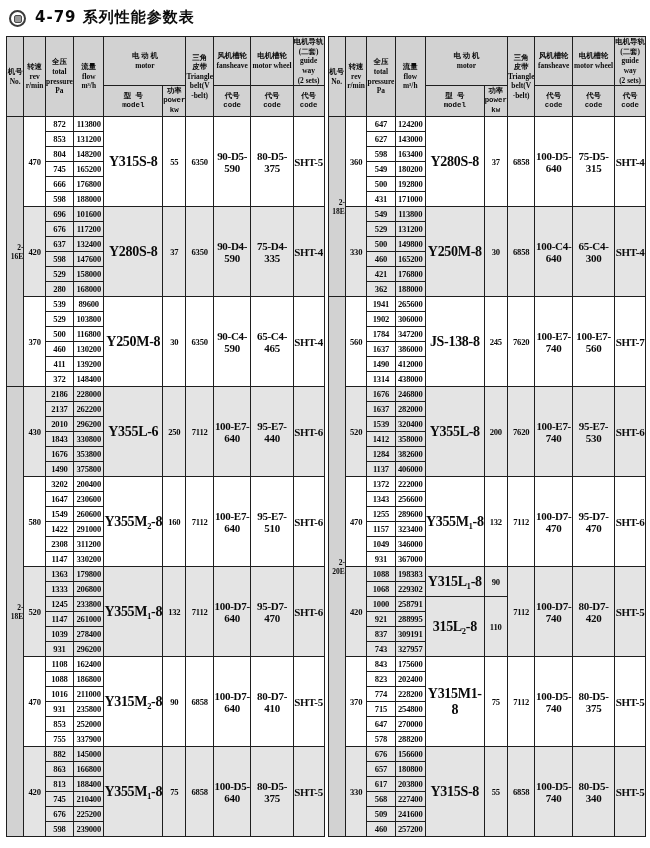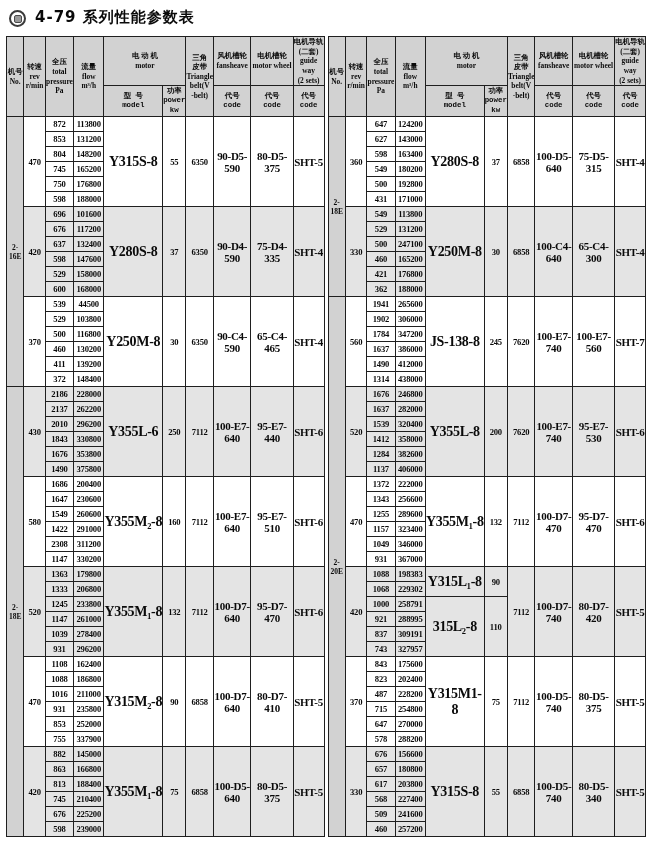--- a/index.html
+++ b/index.html
@@ -14,21 +14,21 @@
   .t-en{font-weight:bold;font-size:14.5px;letter-spacing:.5px;}
   .tables{display:flex;gap:3px;align-items:flex-start;}
   table{border-collapse:collapse;table-layout:fixed;border:1.5px solid var(--border);}
   td{border:1px solid var(--border);text-align:center;vertical-align:middle;
      padding:0;overflow:hidden;}
   td.hd{background:var(--header-bg);font-weight:bold;}
   td.hd div{font-size:7.4px;line-height:1.3;white-space:nowrap;}
   tr.hrow1{height:45px;} tr.hrow2{height:31px;font-family:Liberation Mono, monospace;}
   tbody tr{height:15px;}
   tr.shade td{background:var(--shade-bg);}
-  td.no-cell{background:var(--header-bg) !important;font-weight:bold;font-size:7.5px;}
+  td.no-cell{background:var(--header-bg) !important;font-weight:bold;font-size:7.5px;text-align:right;}
   td.num{font-weight:bold;font-size:8.6px;letter-spacing:-0.2px;}
   td.code{font-weight:bold;font-size:11px;letter-spacing:-0.3px;}
   td.model{font-weight:bold;font-size:14px;letter-spacing:-0.3px;}
 </style>
 </head>
 <body>
 
 <div class="page">
   <div class="title-row">
     <span class="bullet">
@@ -143,21 +143,21 @@
             </tr>
             <tr>
               <td class="num">804</td>
               <td class="num">148200</td>
             </tr>
             <tr>
               <td class="num">745</td>
               <td class="num">165200</td>
             </tr>
             <tr>
-              <td class="num">750</td>
+              <td class="num">666</td>
               <td class="num">176800</td>
             </tr>
             <tr>
               <td class="num">598</td>
               <td class="num">188000</td>
             </tr>
             <tr class="shade">
               <td class="num" rowspan="6">420</td>
               <td class="num">696</td>
               <td class="num">101600</td>
@@ -178,27 +178,27 @@
             </tr>
             <tr class="shade">
               <td class="num">598</td>
               <td class="num">147600</td>
             </tr>
             <tr class="shade">
               <td class="num">529</td>
               <td class="num">158000</td>
             </tr>
             <tr class="shade">
-              <td class="num">600</td>
+              <td class="num">280</td>
               <td class="num">168000</td>
             </tr>
             <tr>
               <td class="num" rowspan="6">370</td>
               <td class="num">539</td>
-              <td class="num">44500</td>
+              <td class="num">89600</td>
               <td class="model" rowspan="6">Y250M-8</td>
               <td class="num" rowspan="6">30</td>
               <td class="num" rowspan="6">6350</td>
               <td class="code" rowspan="6">90-C4-590</td>
               <td class="code" rowspan="6">65-C4-465</td>
               <td class="code" rowspan="6">SHT-4</td>
             </tr>
             <tr>
               <td class="num">529</td>
               <td class="num">103800</td>
@@ -246,21 +246,21 @@
             <tr class="shade">
               <td class="num">1676</td>
               <td class="num">353800</td>
             </tr>
             <tr class="shade">
               <td class="num">1490</td>
               <td class="num">375800</td>
             </tr>
             <tr>
               <td class="num" rowspan="6">580</td>
-              <td class="num">1686</td>
+              <td class="num">3202</td>
               <td class="num">200400</td>
               <td class="model" rowspan="6">Y355M₂-8</td>
               <td class="num" rowspan="6">160</td>
               <td class="num" rowspan="6">7112</td>
               <td class="code" rowspan="6">100-E7-640</td>
               <td class="code" rowspan="6">95-E7-510</td>
               <td class="code" rowspan="6">SHT-6</td>
             </tr>
             <tr>
               <td class="num">1647</td>
@@ -508,21 +508,21 @@
               <td class="code" rowspan="6">100-C4-640</td>
               <td class="code" rowspan="6">65-C4-300</td>
               <td class="code" rowspan="6">SHT-4</td>
             </tr>
             <tr class="shade">
               <td class="num">529</td>
               <td class="num">131200</td>
             </tr>
             <tr class="shade">
               <td class="num">500</td>
-              <td class="num">247100</td>
+              <td class="num">149800</td>
             </tr>
             <tr class="shade">
               <td class="num">460</td>
               <td class="num">165200</td>
             </tr>
             <tr class="shade">
               <td class="num">421</td>
               <td class="num">176800</td>
             </tr>
             <tr class="shade">
@@ -665,21 +665,21 @@
               <td class="num" rowspan="6">7112</td>
               <td class="code" rowspan="6">100-D5-740</td>
               <td class="code" rowspan="6">80-D5-375</td>
               <td class="code" rowspan="6">SHT-5</td>
             </tr>
             <tr>
               <td class="num">823</td>
               <td class="num">202400</td>
             </tr>
             <tr>
-              <td class="num">487</td>
+              <td class="num">774</td>
               <td class="num">228200</td>
             </tr>
             <tr>
               <td class="num">715</td>
               <td class="num">254800</td>
             </tr>
             <tr>
               <td class="num">647</td>
               <td class="num">270000</td>
             </tr>

